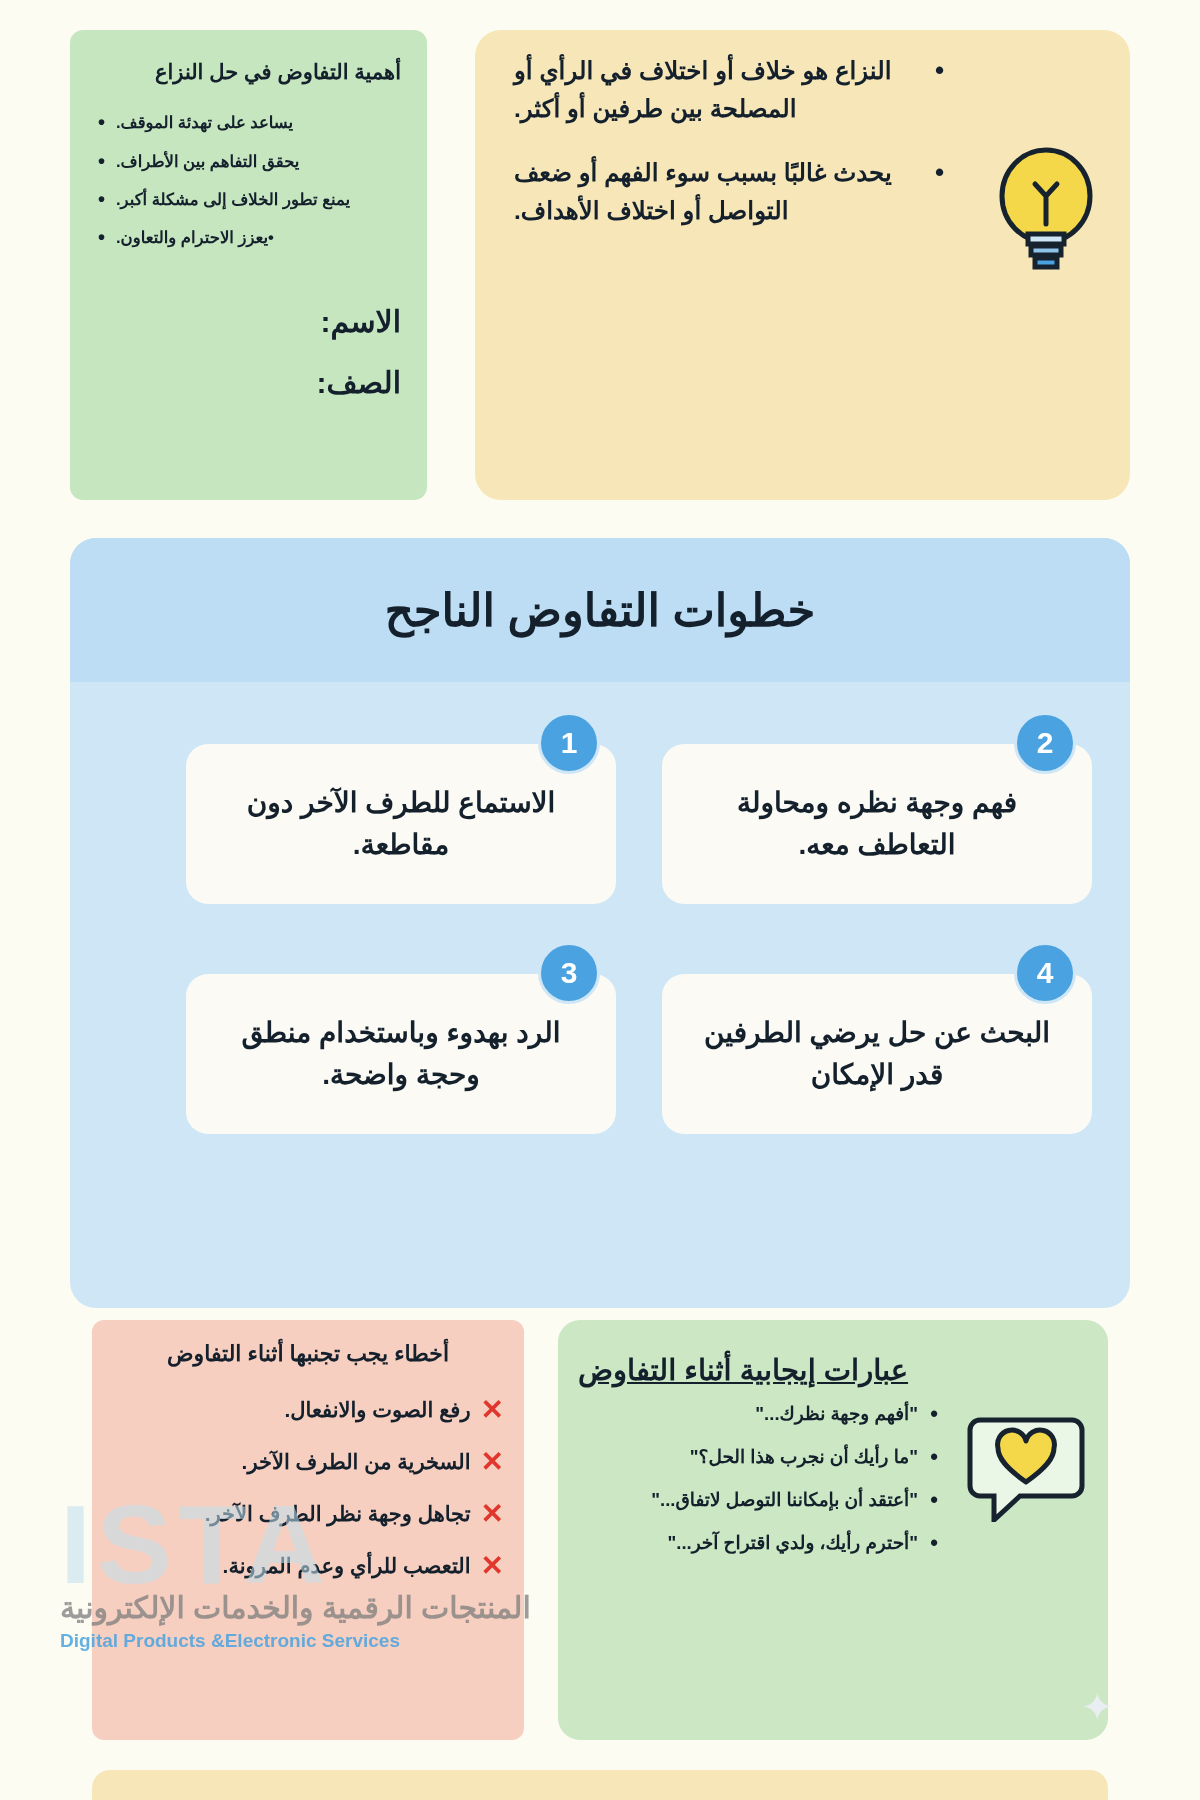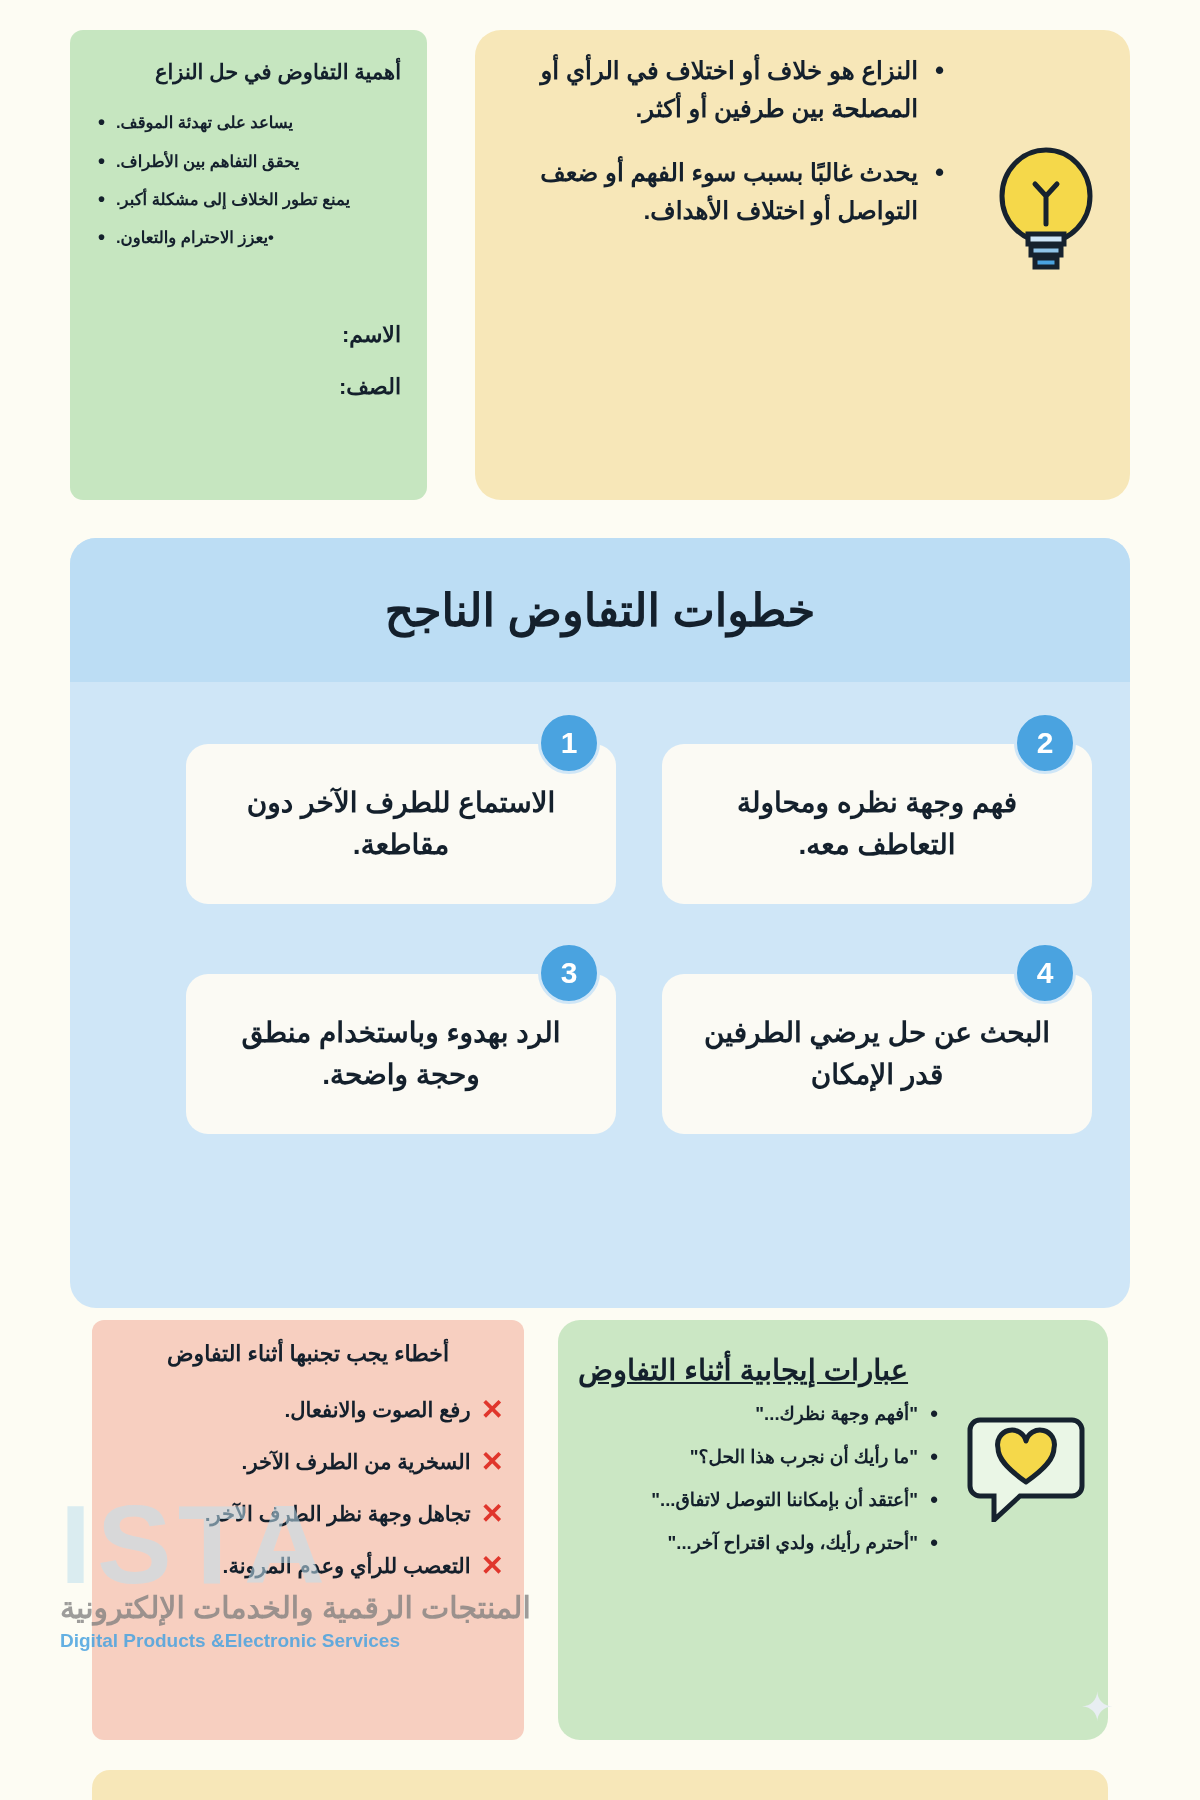--- a/index.html
+++ b/index.html
@@ -71,21 +71,21 @@
     padding: 0 0 0 0;
     width: 430px;
     margin-right: 160px;
   }
   .conflict-list li {
     position: relative;
     font-size: 24.5px;
     font-weight: bold;
     color: #14202c;
     line-height: 1.55;
-    text-align: right;
+    text-align: left;
     padding-right: 26px;
     margin-bottom: 26px;
   }
   .conflict-list li:before {
     content: "•";
     position: absolute;
     right: 0;
     top: -2px;
     font-size: 26px;
     color: #14202c;
@@ -129,21 +129,21 @@
     left: 2px;
     top: -2px;
     font-size: 20px;
   }
   .fields {
     position: absolute;
     right: 26px;
     bottom: 74px;
   }
   .fields div {
-    font-size: 22px;
+    font-size: 30px;
     font-weight: bold;
     color: #14202c;
     margin-bottom: 26px;
     text-align: right;
   }
   
   .steps-section {
     position: absolute;
     top: 538px;
     right: 70px;

